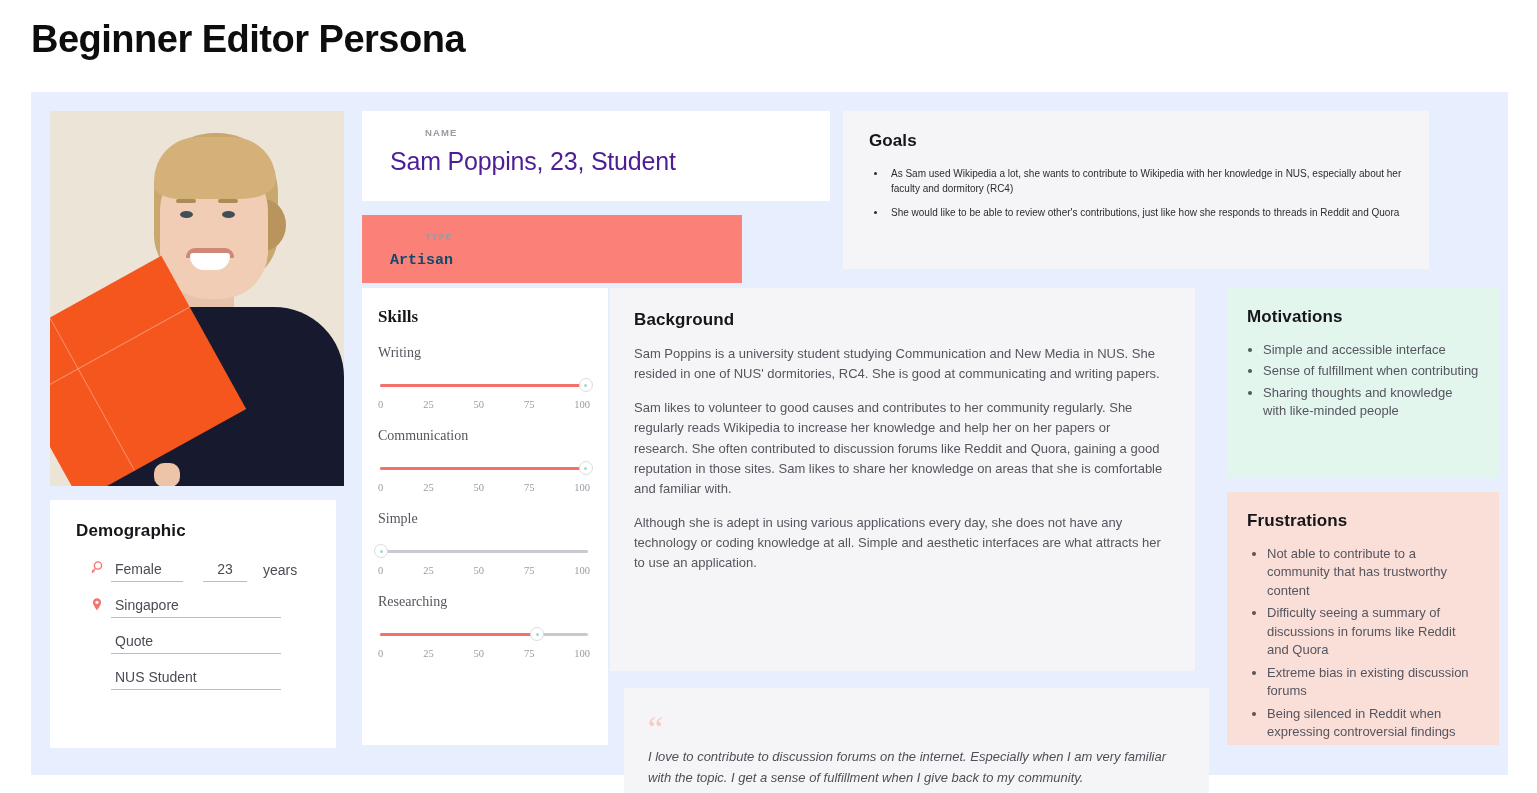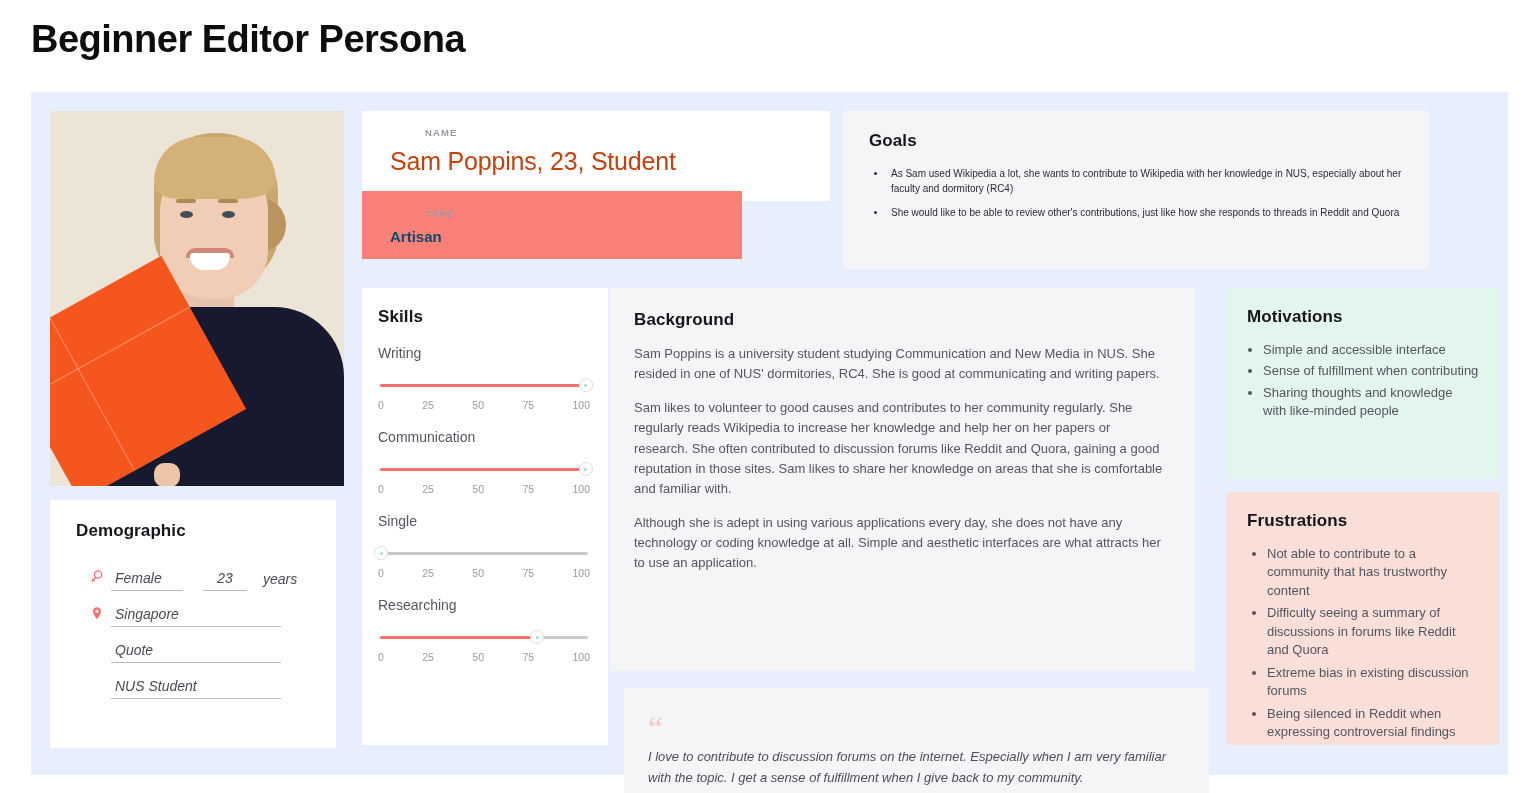--- a/index.html
+++ b/index.html
@@ -69,57 +69,57 @@
   .ph-folder::before { left:0; top:58px; width:100%; height:1px; }
   .ph-folder::after  { left:62px; top:0; width:1px; height:100%; }
   .ph-arm { position:absolute; left:46px; top:322px; width:80px; height:64px;
     background:#171a2e; border-radius:40px 20px 0 0; }
   .ph-hand { position:absolute; left:104px; top:352px; width:26px; height:24px;
     background:#eec4a9; border-radius:10px; }
 
   
   .demographic { left:19px; top:408px; width:286px; height:248px; }
   .demo-inner { padding: 21px 26px 0 26px; }
-  .demo-rows { margin-top: 29px; padding-left: 15px; font-style: italic; }
+  .demo-rows { margin-top: 20px; padding-left: 15px; }
   .demo-row { display:flex; align-items:flex-end; margin-bottom: 15px; }
   .demo-field {
     border-bottom: 1px solid #b9bcc4;
     padding: 0 4px 4px 4px;
     font-size: 14px; color: #4b4b55;
   }
   .demo-ic { width:18px; margin-right:2px; margin-bottom:4px; color:#f4756f; font-size:14px; line-height:1; }
   .f-gender { width: 72px; }
   .f-age { width: 44px; text-align:center; margin-left: 20px; }
   .f-years { border:none; margin-left: 12px; padding-bottom:4px; }
   .f-wide { width: 170px; }
   .f-indent { margin-left: 20px; }
 
   
   .namecard { left:331px; top:19px; width:468px; height:90px; }
-  .typecard { left:331px; top:99px; width:380px; height:68px; background:#fb8178; }
+  .typecard { left:331px; top:123px; width:380px; height:68px; background:#fb8178;font-family:Liberation Mono, monospace; }
   .mini-label {
     font-size: 9.5px; letter-spacing: 1.1px; color: #9a9aa3;
     font-weight: 600; text-transform: uppercase; padding-left: 35px;
   }
   .namecard .inner { padding: 16px 0 0 28px; }
-  .name-value { font-size: 25px; color:#c2410c; margin-top: 9px; letter-spacing:-0.2px; }
+  .name-value { font-size: 25px; color:#4c1d95; margin-top: 9px; letter-spacing:-0.2px; }
   .typecard .inner { padding: 17px 0 0 28px; }
   .type-value { font-size: 15px; font-weight: bold; color:#0c4a6e; margin-top: 9px; }
 
   
   .goals { left:812px; top:19px; width:586px; height:158px; }
   .goals .inner { padding: 20px 26px 0 26px; }
   .goals ul { margin: 16px 0 0 18px; }
   .goals li {
     font-size: 10px; color:#2b2b33; line-height: 1.45;
     margin-bottom: 10px; padding-left: 4px;
   }
 
   
-  .skills { left:331px; top:196px; width:246px; height:457px; }
+  .skills { left:331px; top:196px; width:246px; height:457px;font-family:Liberation Serif, serif; }
   .skills .inner { padding: 19px 0 0 16px; }
   .skill-block { margin-top: 18px; width: 212px; }
   .skill-name { font-size: 14px; color:#55555f; }
   .slider { position: relative; height: 20px; margin-top: 14px; }
   .track {
     position:absolute; left:2px; right:2px; top:9px; height:3px;
     background:#c9c9cf; border-radius:2px;
   }
   .fill { position:absolute; left:2px; top:9px; height:3px; background:#f4706b; border-radius:2px; }
   .thumb {
@@ -275,21 +275,21 @@
         <div class="ticks">
           <span>0</span>
           <span>25</span>
           <span>50</span>
           <span>75</span>
           <span>100</span>
         </div>
       </div>
 
       <div class="skill-block">
-        <div class="skill-name">Single</div>
+        <div class="skill-name">Simple</div>
         <div class="slider">
           <div class="track"></div>
           <div class="fill" style="width:0%"></div>
           <div class="thumb" style="left:3px"></div>
         </div>
         <div class="ticks">
           <span>0</span>
           <span>25</span>
           <span>50</span>
           <span>75</span>

